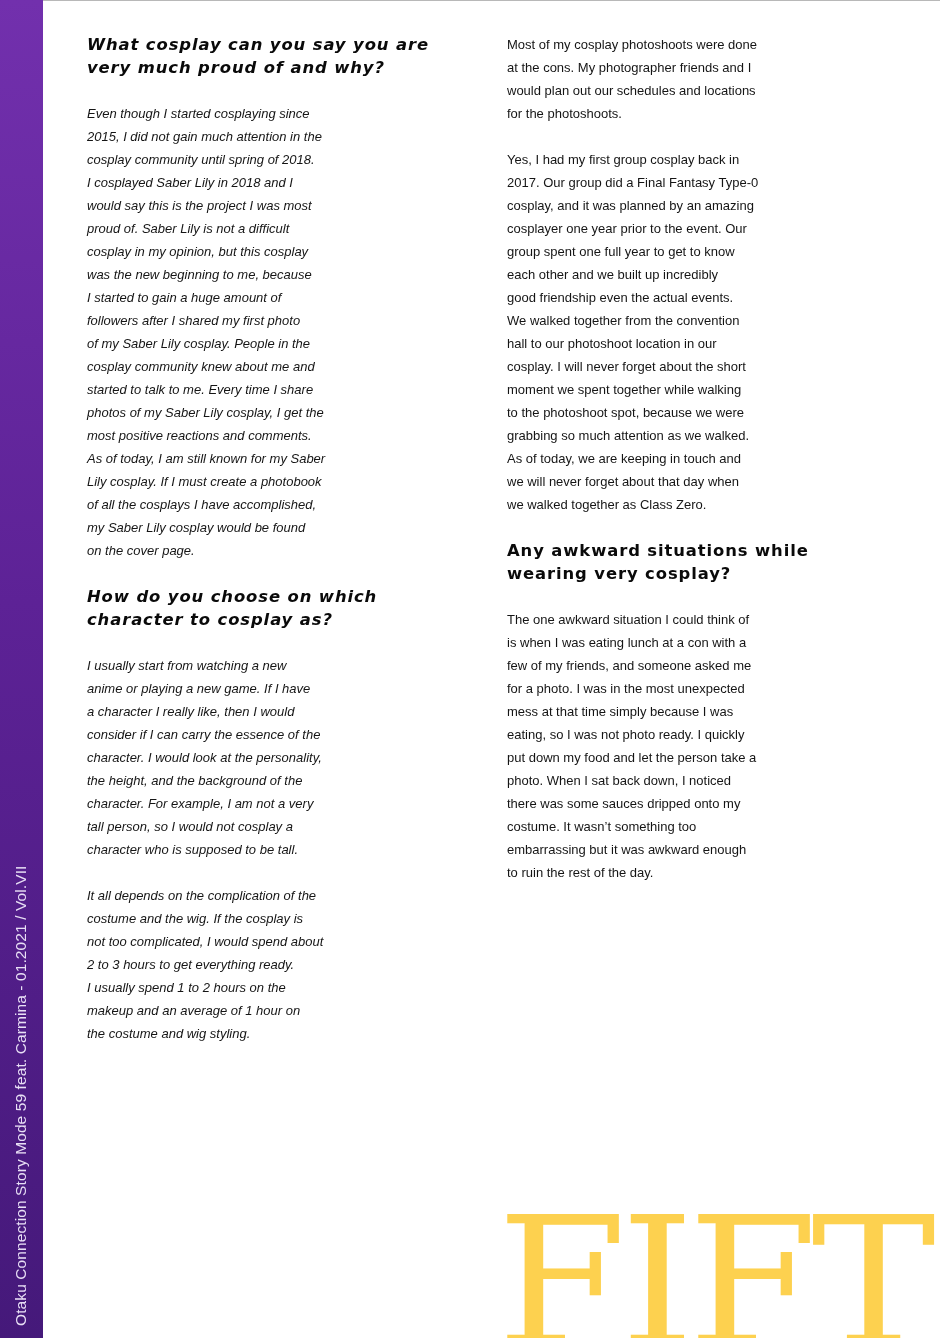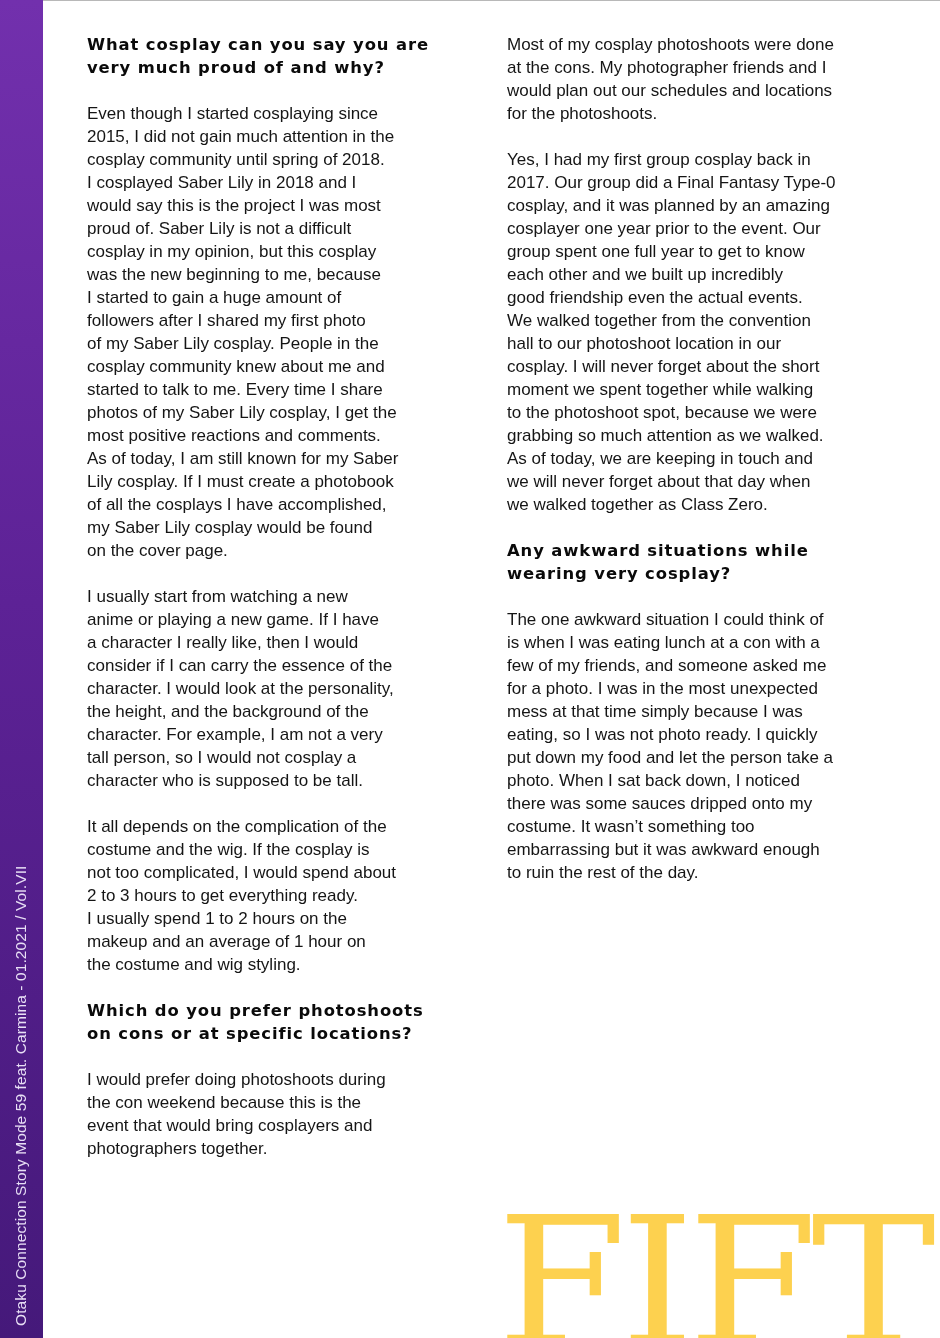--- a/index.html
+++ b/index.html
@@ -17,34 +17,34 @@
   .sidebar-text {
     position: absolute; left: 21px; bottom: 12px;
     transform-origin: left bottom;
     transform: rotate(-90deg) translateY(50%);
     white-space: nowrap;
     color: #e8dff5;
     font-size: 15.5px;
     letter-spacing: 0.1px;
   }
   .col { position: absolute; top: 33px; width: 360px; }
-  .col-left { left: 87px; }
+  .col-left { left: 87px; font-style: italic; }
   .col-right { left: 507px; width: 380px; }
   .block { margin: 0; }
   .q {
     font-family: "DejaVu Sans", sans-serif;
     font-weight: bold;
     font-size: 16.4px;
     line-height: 23px;
     letter-spacing: 0.9px;
     margin: 0 0 23px 0;
     color: #0a0a0a;
   }
   .a {
-    font-size: 17px;
+    font-size: 13px;
     line-height: 23px;
     margin: 0 0 23px 0;
     color: #151515;
     white-space: pre-line;
   }
   .fift {
     position: absolute; left: 497px; top: 1194px;
     font-family: "DejaVu Serif", serif;
     font-size: 178px;
     line-height: 1;
@@ -85,45 +85,39 @@
 started to talk to me. Every time I share
 photos of my Saber Lily cosplay, I get the
 most positive reactions and comments.
 As of today, I am still known for my Saber
 Lily cosplay. If I must create a photobook
 of all the cosplays I have accomplished,
 my Saber Lily cosplay would be found
 on the cover page.</p>
   </div>
   <div class="block">
+    <h2 class="q">How do you choose on which character to cosplay as?</h2>
     <p class="a">I usually start from watching a new
 anime or playing a new game. If I have
 a character I really like, then I would
 consider if I can carry the essence of the
 character. I would look at the personality,
 the height, and the background of the
 character. For example, I am not a very
 tall person, so I would not cosplay a
 character who is supposed to be tall.</p>
   </div>
   <div class="block">
     <p class="a">It all depends on the complication of the
 costume and the wig. If the cosplay is
 not too complicated, I would spend about
 2 to 3 hours to get everything ready.
 I usually spend 1 to 2 hours on the
 makeup and an average of 1 hour on
 the costume and wig styling.</p>
-  </div>
-  <div class="block">
-    <h2 class="q">Which do you prefer photoshoots on cons or at specific locations?</h2>
-    <p class="a">I would prefer doing photoshoots during
-the con weekend because this is the
-event that would bring cosplayers and
-photographers together.</p>
   </div>
 </section>
 
 <section class="col col-right">
   <p class="a">Most of my cosplay photoshoots were done
 at the cons. My photographer friends and I
 would plan out our schedules and locations
 for the photoshoots.</p>
   <div class="block">
   </div>

